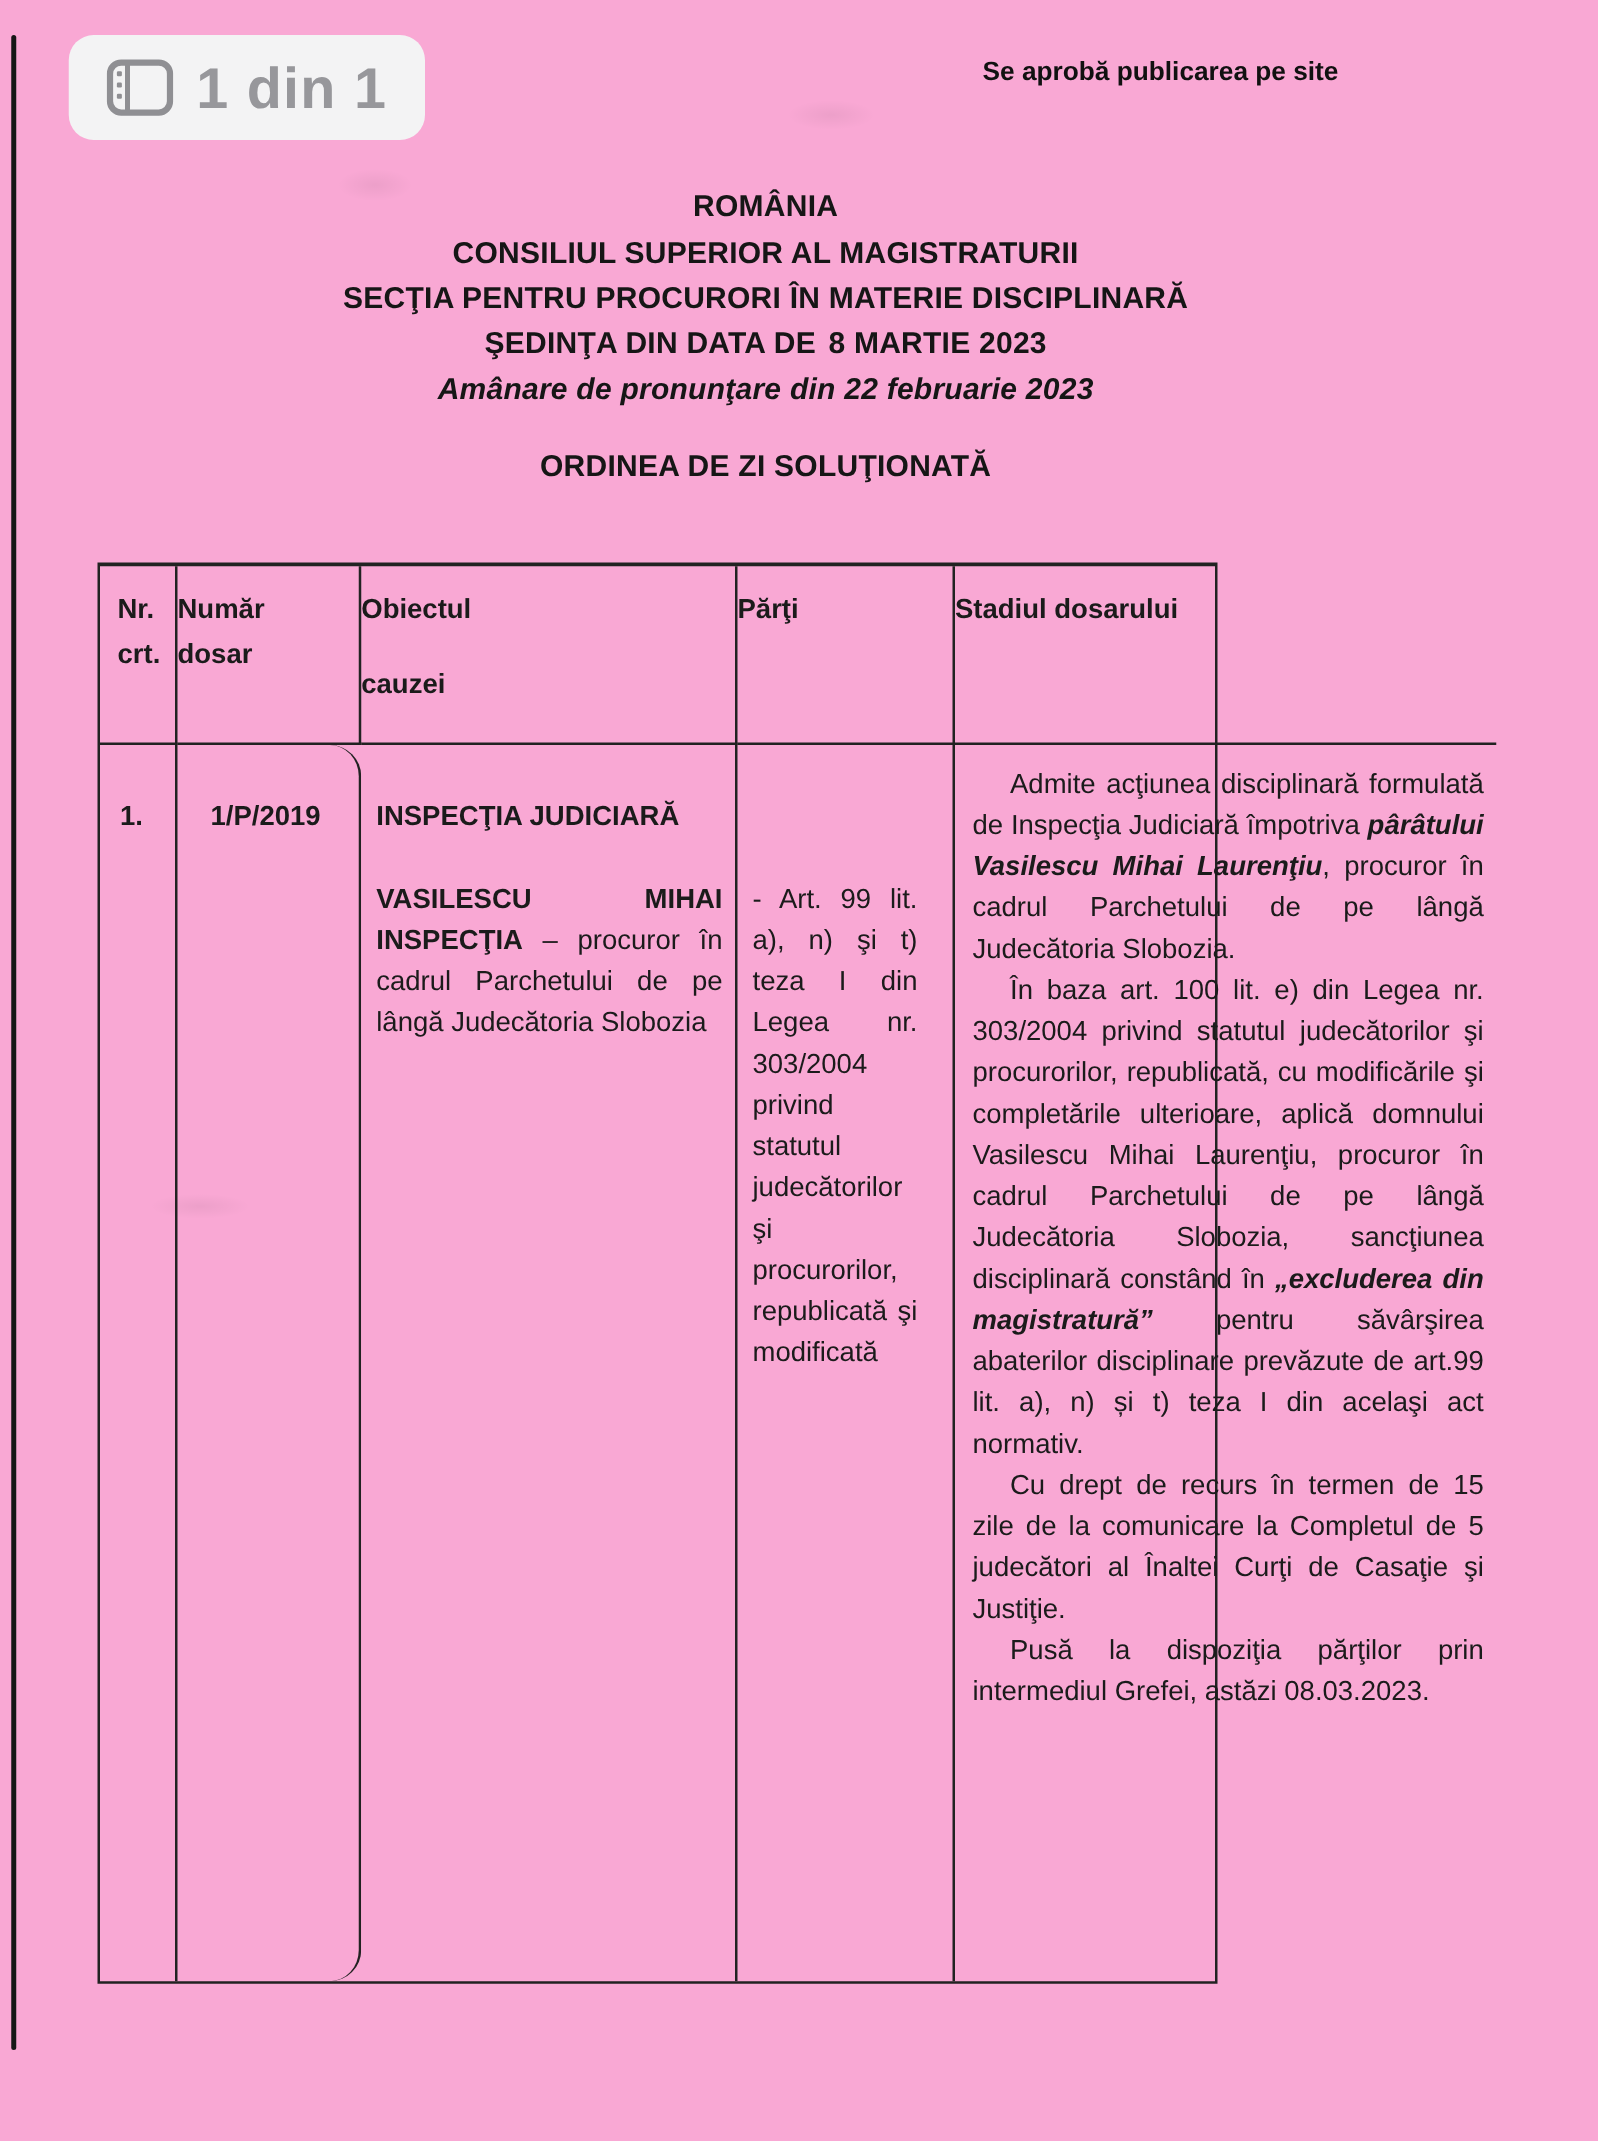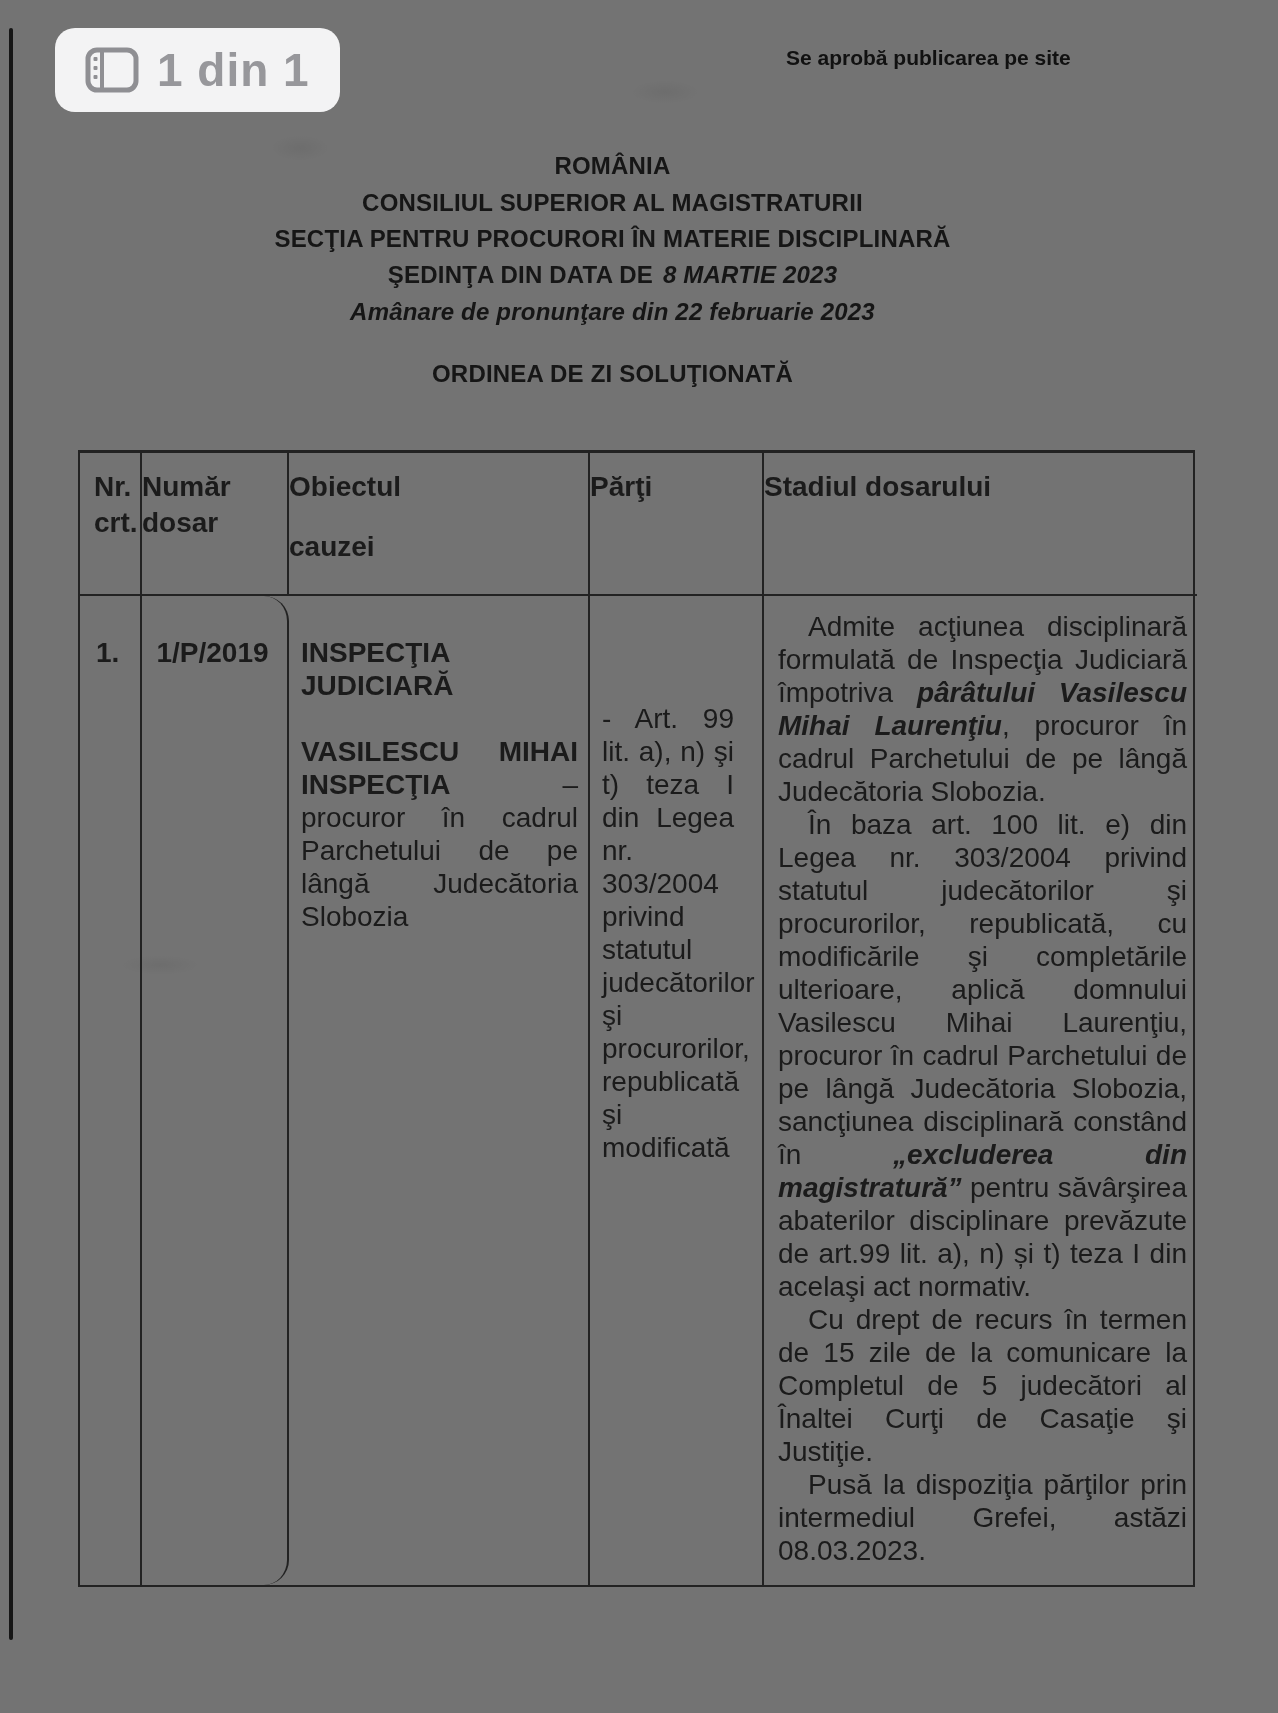--- a/index.html
+++ b/index.html
@@ -4,21 +4,21 @@
 <style>
   :root{
     --ink:#1b1b1b;
     --badge-bg:#f3f3f4;
     --badge-fg:#97979b;
     --line:#222222;
   }
   *{box-sizing:border-box;margin:0;padding:0}
   html,body{background:#ffffff}
   body{font-family:"Liberation Sans","DejaVu Sans",sans-serif;color:var(--ink);}
-  .page{position:relative;width:1278px;height:1713px;background:#737373;overflow:hidden;}
+  .page{position:relative;width:1278px;height:1713px;background:#f9a8d4;overflow:hidden;}
 
   
   .edge-line{position:absolute;left:9px;top:28px;width:4px;height:1612px;background:#161616;border-radius:2px;}
   .smudge{position:absolute;border-radius:50%;background:radial-gradient(closest-side,rgba(0,0,0,0.05),rgba(0,0,0,0));}
   .smudge.s1{left:270px;top:135px;width:60px;height:26px;}
   .smudge.s2{left:630px;top:80px;width:70px;height:24px;}
   .smudge.s3{left:120px;top:955px;width:80px;height:20px;}
 
   
   .badge{position:absolute;left:55px;top:28px;height:84px;min-width:258px;background:var(--badge-bg);
@@ -29,28 +29,28 @@
   
   .approval{position:absolute;left:786px;top:46px;width:300px;font-size:21px;font-weight:700;color:#111;white-space:nowrap;}
 
   
   .doc-header{position:absolute;left:0;top:0;width:1225px;text-align:center;color:#161616;}
   .doc-header .h-line{position:absolute;width:100%;left:0;font-size:24px;font-weight:600;letter-spacing:0.2px;white-space:nowrap;}
   .h-country{top:152px;text-align:center;}
   .h-council{top:189px;}
   .h-section{top:225px;}
   .h-session{top:261px;}
-  .h-session .date{font-weight:700;font-style:italic;margin-left:10px;}
+  .h-session .date{font-weight:700;margin-left:10px;}
   .h-postpone{top:298px;font-weight:700 !important;font-style:italic;}
   .h-agenda{top:360px;font-weight:700 !important;}
 
   
-  .table{position:absolute;left:78px;top:450px;width:1117px;height:1137px;
+  .table{position:absolute;left:78px;top:450px;width:896px;height:1137px;
          display:grid;grid-template-columns:62px 147px 301px 174px 433px;grid-template-rows:143px 1fr;
-         border:2px solid var(--line);border-top-width:3px;font-size:28px;}
+         border:2px solid var(--line);border-top-width:3px;font-size:22px;}
   .cell{border-right:2px solid var(--line);overflow:hidden;}
   .cell.last{border-right:none;}
   .hcell{border-bottom:2px solid var(--line);font-weight:700;padding-top:16px;line-height:36px;}
   .hcell.nrcrt{text-align:left;padding-left:14px;}
   .hcell .gap{display:block;margin-top:24px;}
 
   .bcell{line-height:33px;text-align:justify;}
   .cell-nr{padding:40px 4px 0 16px;font-weight:700;text-align:left;}
   .cell-dosar{padding:40px 8px 0 4px;font-weight:700;text-align:center;border-radius:25px;}
   .cell-parti{padding:40px 10px 0 12px;}

